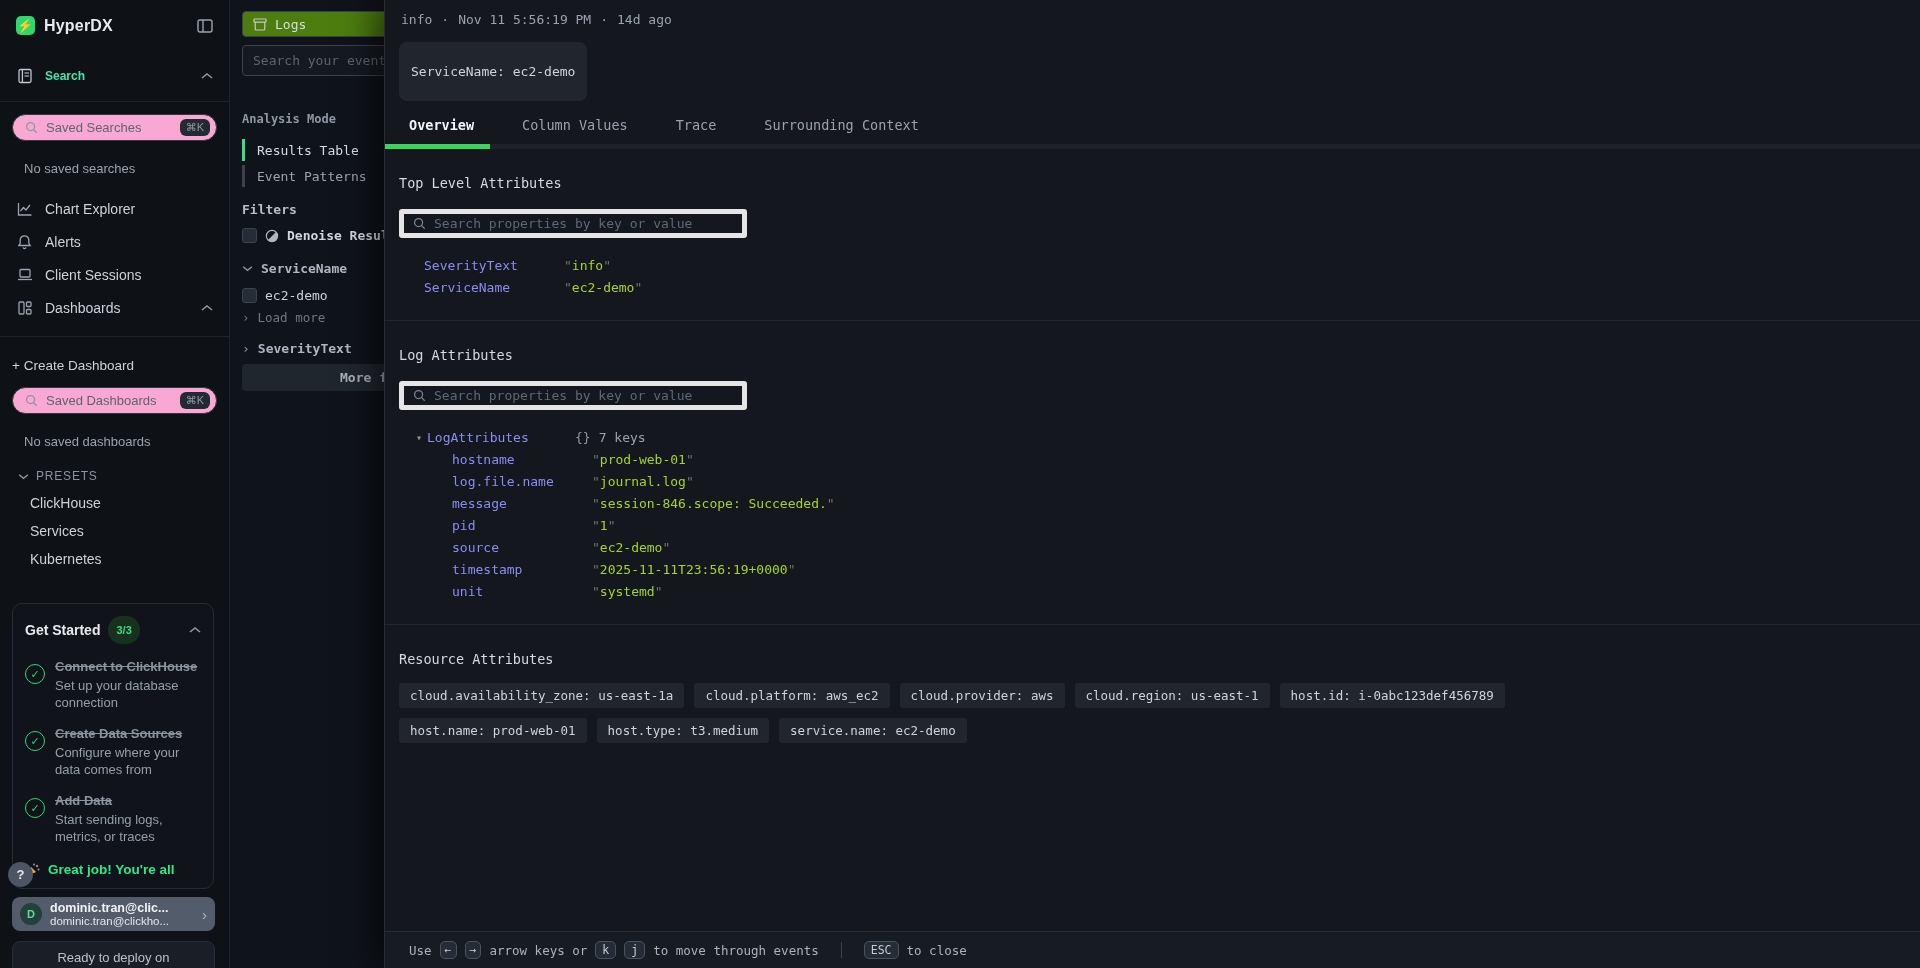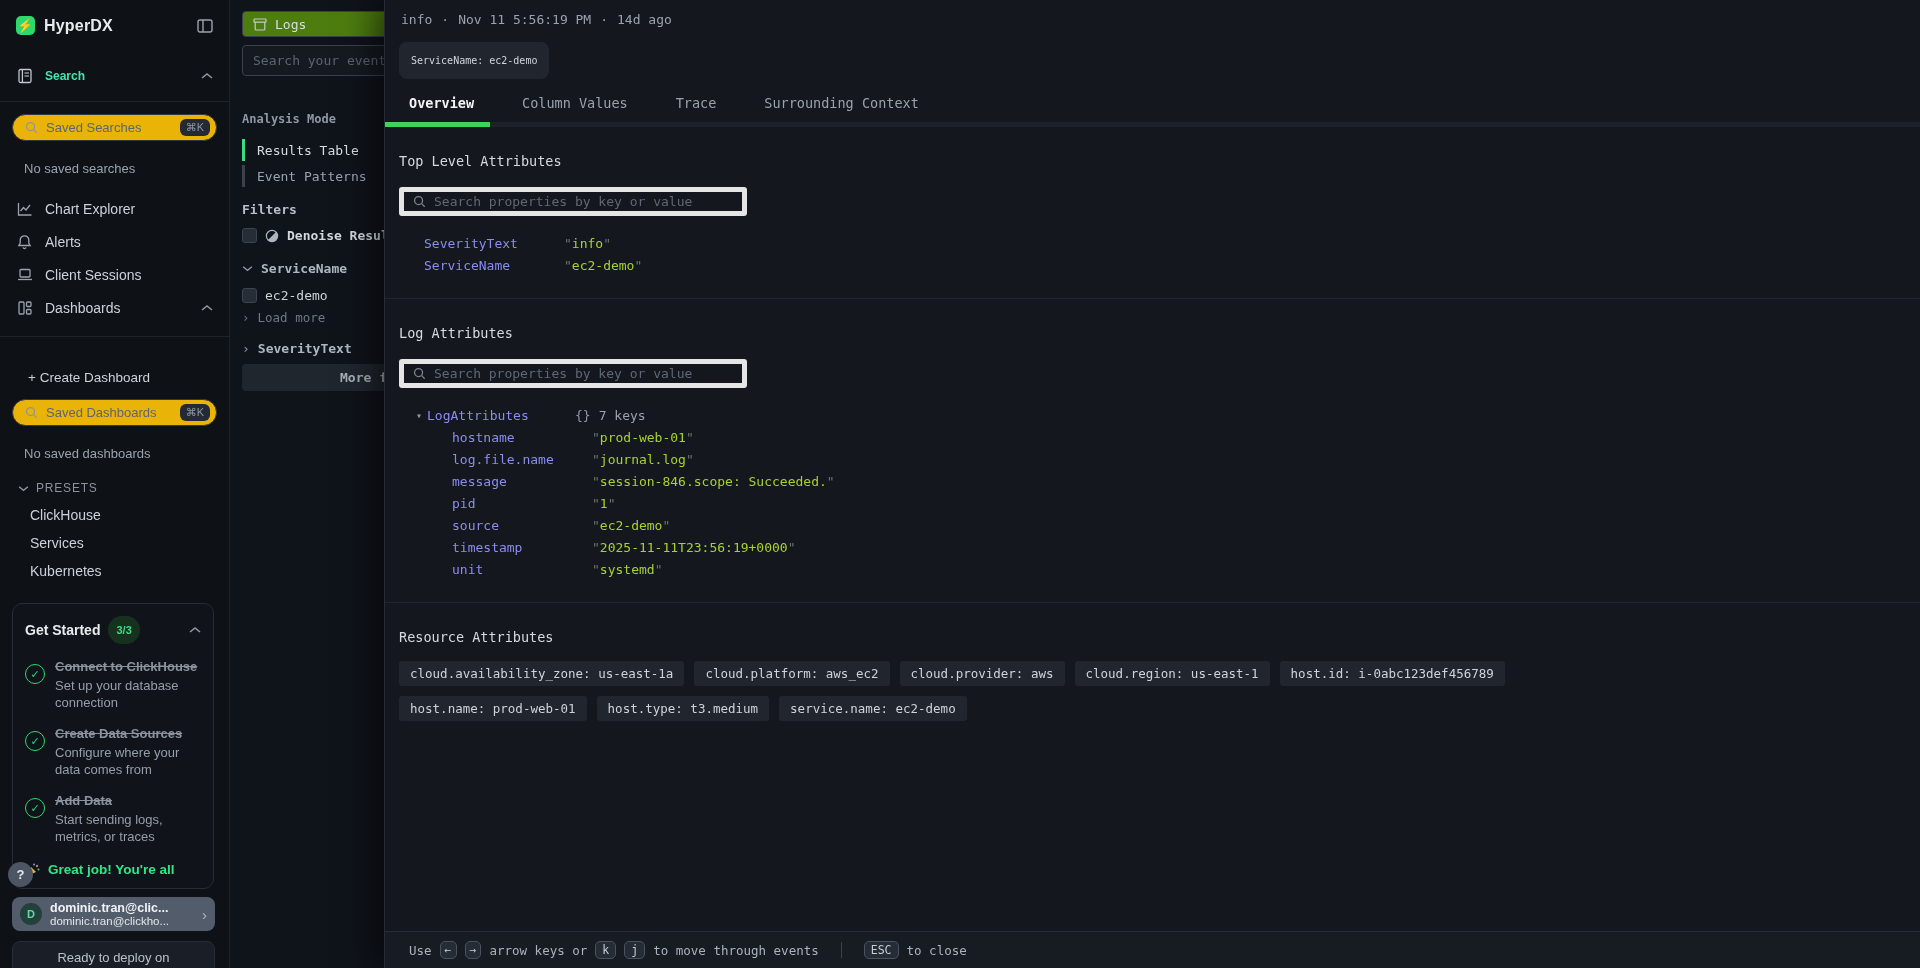--- a/index.html
+++ b/index.html
@@ -18,28 +18,28 @@
   
   .sidebar{ position:absolute; left:0; top:0; width:230px; height:968px; background:#0e1116; border-right:1px solid #1d232b;}
   .logo-row{ display:flex; align-items:center; padding:16px 16px 0; gap:9px;}
   .logo-mark{ width:19px; height:19px; border-radius:5px; background:#2bd96d; display:flex; align-items:center; justify-content:center; color:#0c0f14; font-weight:bold; font-size:13px;}
   .brand{ font-size:16px; font-weight:bold; letter-spacing:.2px;}
   .panel-toggle{ margin-left:auto; cursor:pointer;}
   .side-row{ display:flex; align-items:center; gap:12px; padding:0 16px; height:33px; font-size:14px; color:#ccd2d9; cursor:pointer;}
   .search-row{ margin-top:28px; height:26px;}
   .search-row .lbl{ color:#46e5ab; font-weight:bold; font-size:12px;}
   .divider{ height:1px; background:#1e242c; margin-top:12px;}
-  .pill{ margin:12px 12px 0; height:27px; border:1px solid #2f3742; background:#eab308; border-radius:999px; display:flex; align-items:center; gap:8px; padding:0 6px 0 12px; cursor:text;}
+  .pill{ margin:12px 12px 0; height:27px; border:1px solid #2f3742; background:#f9a8d4; border-radius:999px; display:flex; align-items:center; gap:8px; padding:0 6px 0 12px; cursor:text;}
   .pill .ph{ color:#5d6570; font-size:13px; flex:1; white-space:nowrap; overflow:hidden;}
   .kbd-badge{ background:#232a33; color:#8d96a1; border-radius:6px; font-size:11px; padding:2px 6px;}
   .muted-note{ margin:20px 0 0 24px; font-size:13px; color:#9aa3ae;}
   .nav-list{ margin-top:16px;}
   .nav-icon{ width:17px; color:#9aa3ae; display:flex; justify-content:center;}
   .spacer{ flex:1;}
-  .create-dash{ margin-top:30px; padding-left:28px; font-size:13.5px; color:#ccd2d9; height:20px; display:flex; align-items:center; cursor:pointer;}
+  .create-dash{ margin-top:18px; padding-left:12px; font-size:13.5px; color:#ccd2d9; height:20px; display:flex; align-items:center; cursor:pointer;}
   .presets-row{ margin:20px 0 0 18px; display:flex; align-items:center; gap:7px; color:#8b939e; font-size:12px; letter-spacing:.8px; cursor:pointer;}
   .preset-item{ margin:12px 0 0 30px; font-size:14px; color:#ccd2d9; cursor:pointer;}
   .team-row{ margin-top:26px;}
   
   .gs-card{ position:absolute; left:12px; top:603px; width:202px; border:1px solid #262d37; border-radius:10px; background:#10141a; padding:12px 12px 10px;}
   .gs-head{ display:flex; align-items:center; gap:8px;}
   .gs-title{ font-size:14px; font-weight:bold;}
   .gs-badge{ background:#16321f; color:#3ddc84; font-size:11px; font-weight:bold; border-radius:999px; padding:8px 8px;}
   .gs-item{ display:flex; gap:10px; margin-top:14px;}
   .gs-check{ width:20px; height:20px; min-width:20px; border:1.5px solid #2bd96d; border-radius:50%; color:#2bd96d; font-size:11px; display:flex; align-items:center; justify-content:center; margin-top:6px;}
@@ -69,21 +69,21 @@
   .fp-group{ font-weight:bold; color:#aeb6c0; font-size:13px;}
   .fp-dim{ color:#6e7782; font-size:12.5px;}
   .more-filters{ position:absolute; left:12px; top:364px; width:290px; height:27px; background:#20262e; border-radius:4px; display:flex; align-items:center; justify-content:center; font-size:13px; font-weight:bold; color:#a7afba; cursor:pointer;}
 
   
   .detail{ position:absolute; left:384px; top:0; width:1716px; height:968px; background:#14171e; border-left:1px solid #272d37; box-shadow:-10px 0 30px rgba(0,0,0,.55); display:flex; flex-direction:column; font-family:"DejaVu Sans Mono", monospace;}
   .ev-meta{ margin:12px 16px 0; font-size:13px; color:#9aa3ae; display:flex; gap:9px; align-items:center;}
   .body-box{ margin:11px 14px 0; background:#1c2028; border-radius:4px; padding:11px 16px 14px; }
   .body-label{ font-size:12.5px; color:#8c95a1;}
   .body-text{ margin-top:12px; font-size:13px; color:#e6e9ec;}
-  .svc-chip{ margin:15px 14px 0; align-self:flex-start; background:#21262e; border-radius:8px; padding:13px 12px; font-size:10px; color:#cfd5db; cursor:pointer;}
+  .svc-chip{ margin:15px 14px 0; align-self:flex-start; background:#21262e; border-radius:8px; padding:22px 12px; font-size:13px; color:#cfd5db; cursor:pointer;}
   .tabs{ margin-top:16px; display:flex; gap:0; padding-left:24px; position:relative; height:27px;}
   .tab{ font-size:13.5px; color:#9aa3ad; cursor:pointer; margin-right:48px; white-space:nowrap;}
   .tab.active{ color:#f2f4f6; font-weight:bold;}
   .tab-track{ height:5px; background:#1d222a; position:relative;}
   .tab-ind{ position:absolute; left:0; top:0; height:5px; width:105px; background:#3bd45f;}
   .dcontent{ flex:1; overflow:hidden;}
   .section{ padding:14px 14px 24px; border-bottom:1px solid #20262e;}
   .sec-head{ display:flex; align-items:center; justify-content:space-between; margin-top:12px;}
   .sec-title{ font-size:13.5px; color:#d6dade;}
   .sec-search-row{ display:flex; align-items:center; margin-top:18px;}

